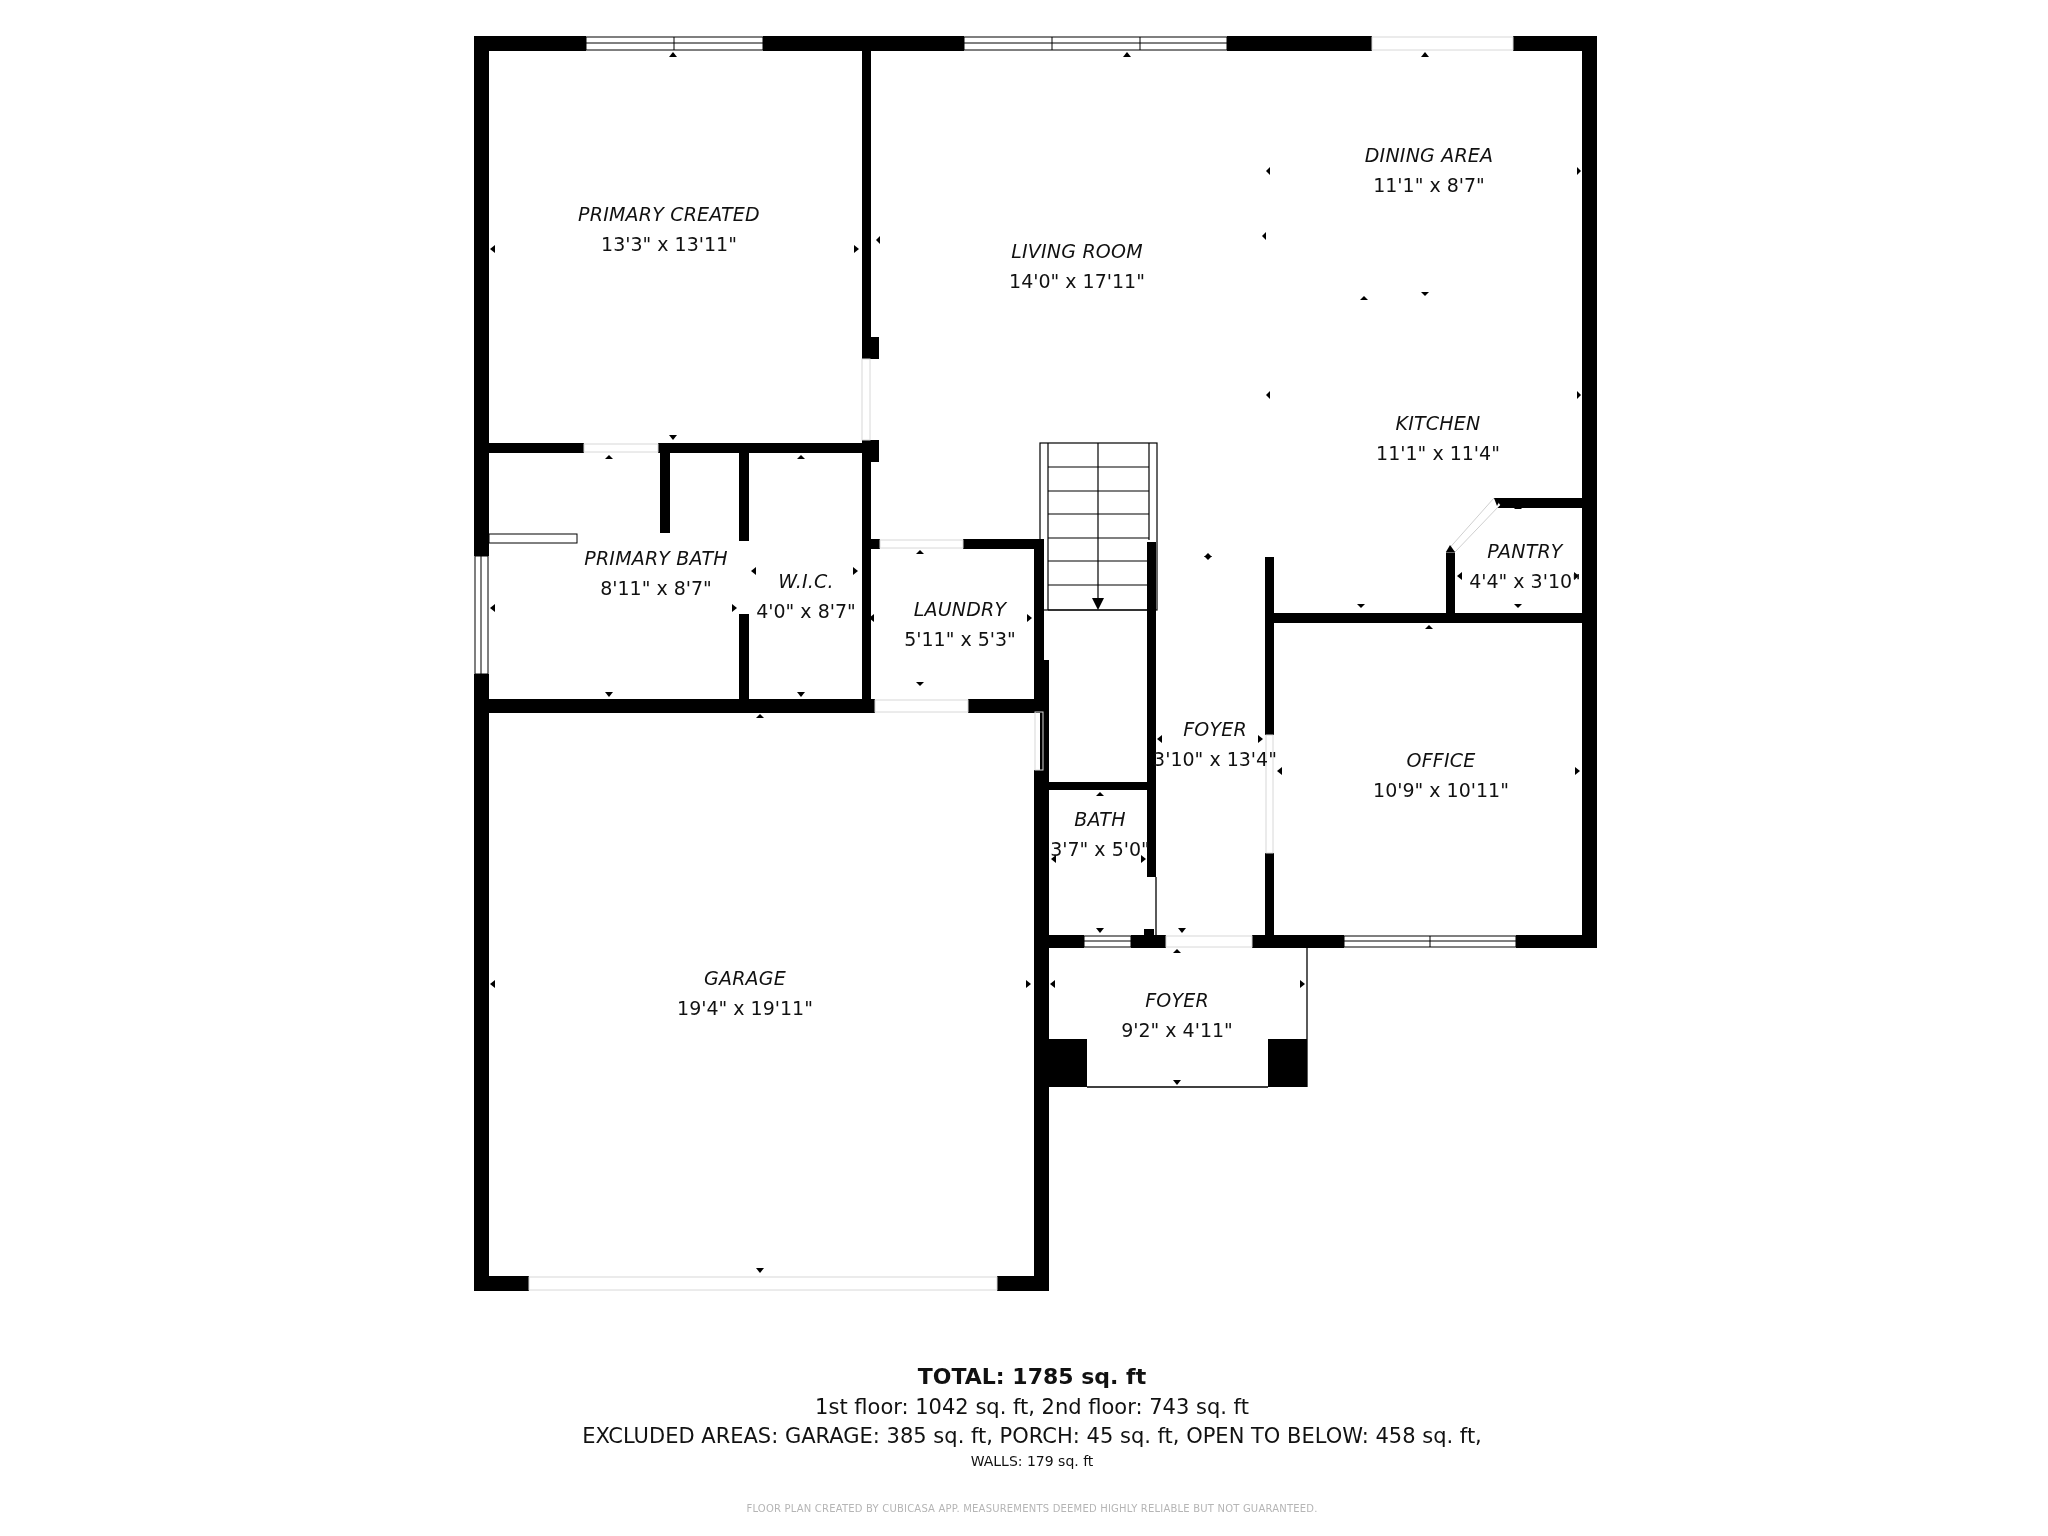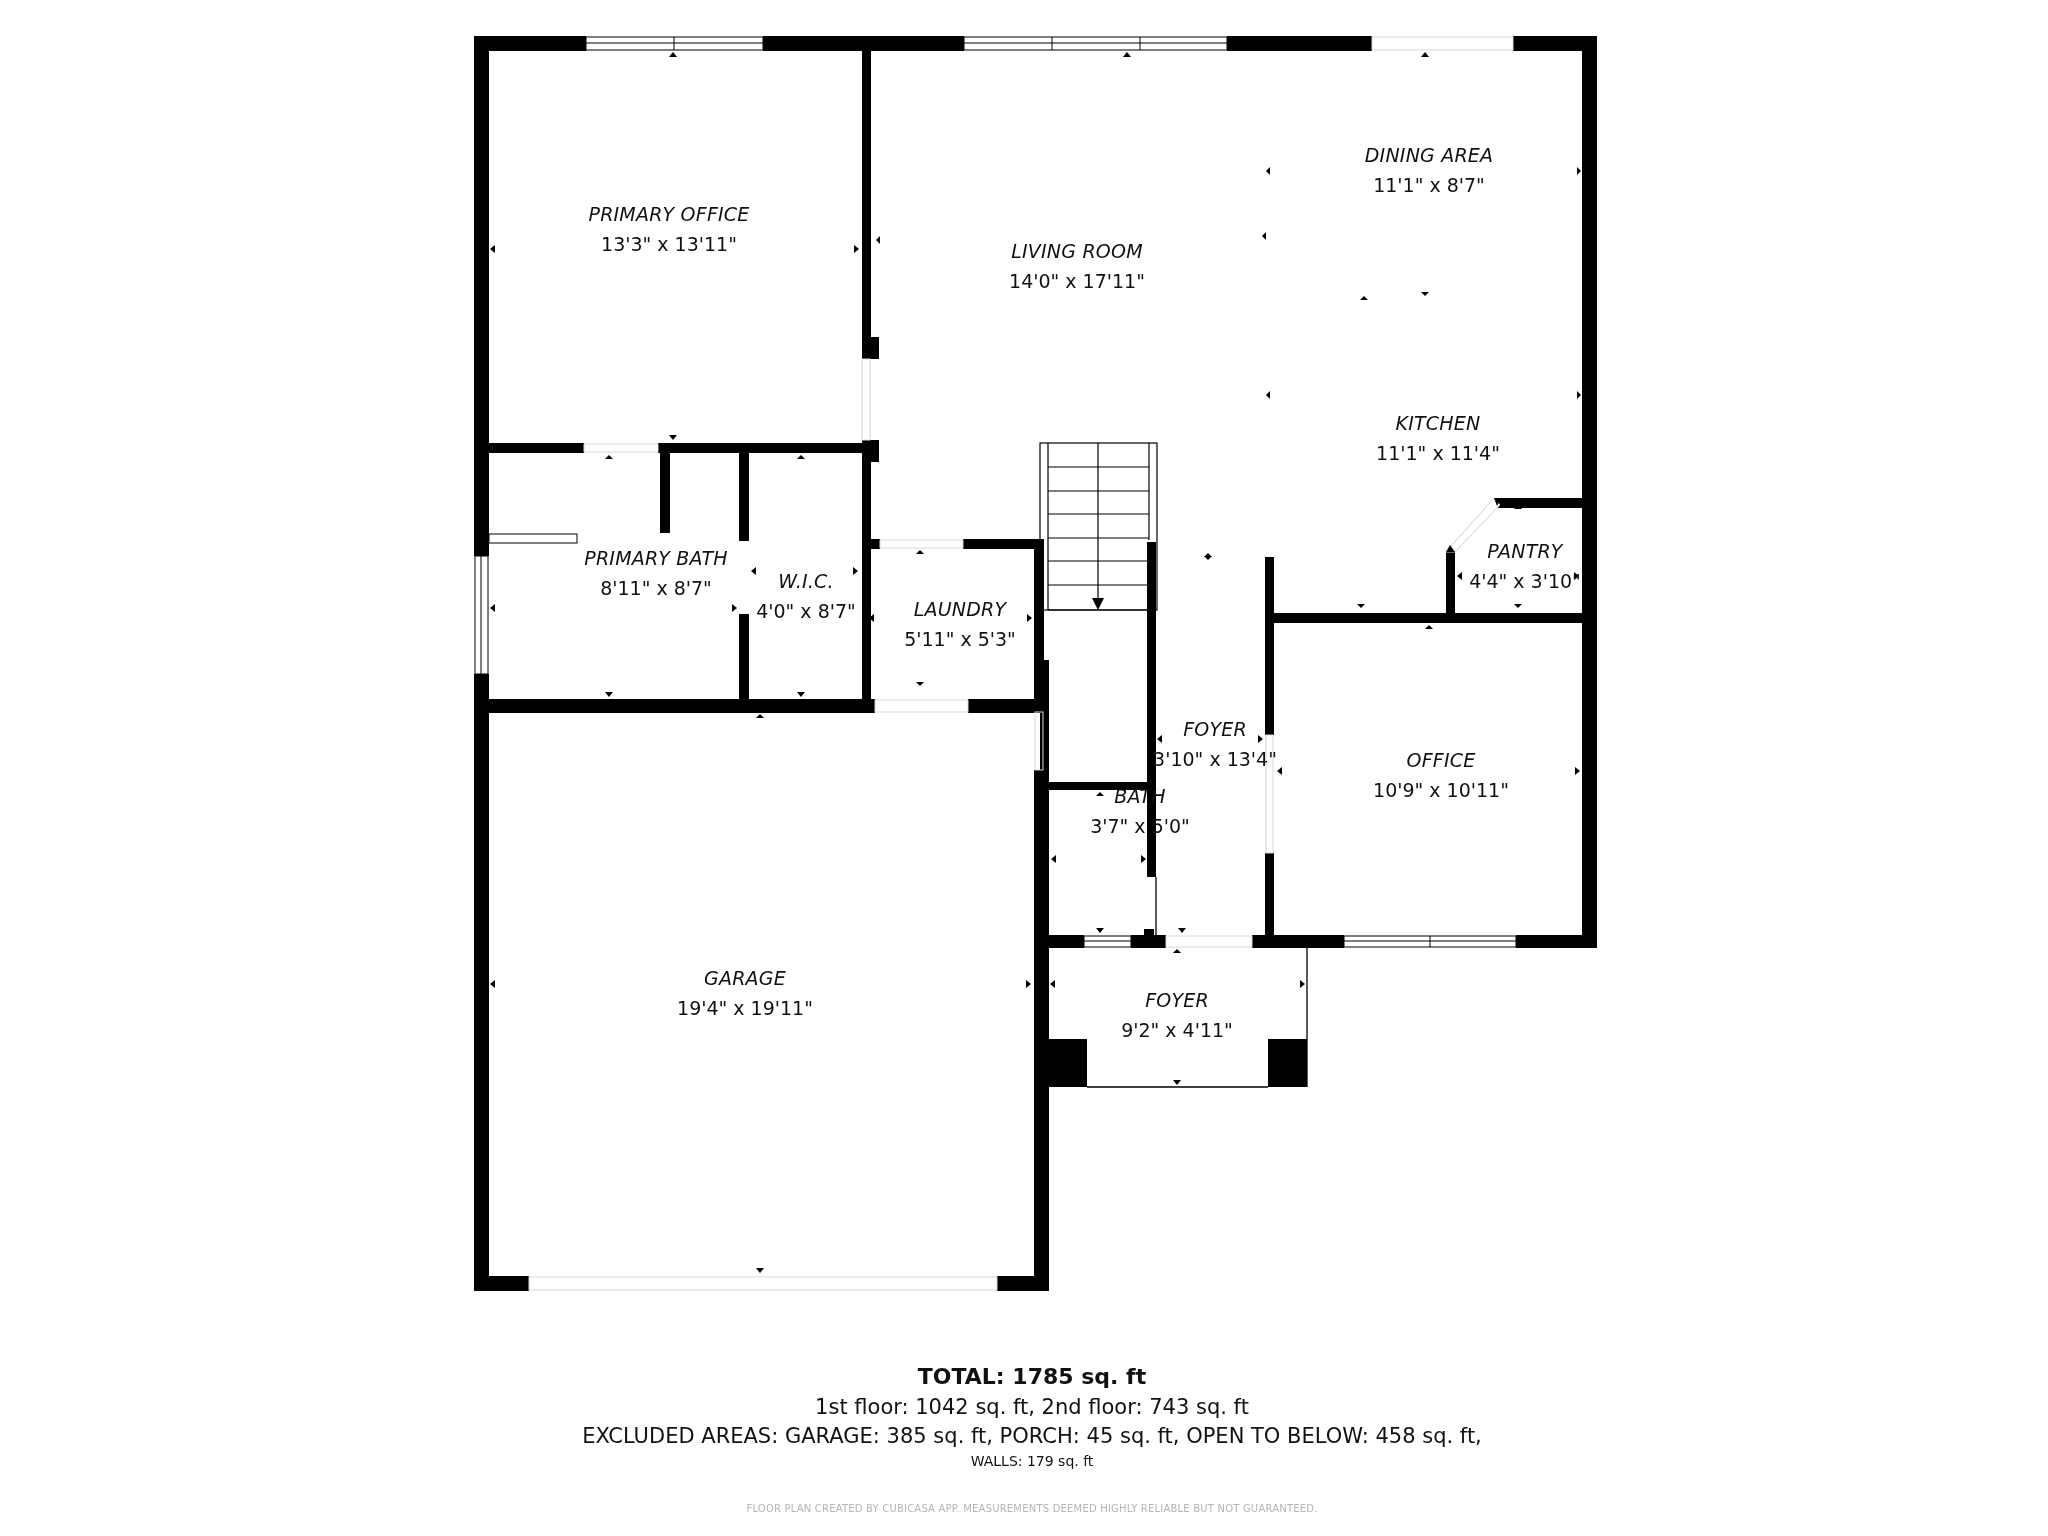--- a/index.html
+++ b/index.html
@@ -191,21 +191,21 @@
     <polygon points="1050,984 1055,980 1055,988"></polygon>
     <polygon points="1031,984 1026,980 1026,988"></polygon>
     <polygon points="1305,984 1300,980 1300,988"></polygon>
     <polygon points="490,984 495,980 495,988"></polygon>
     <polygon points="760,1273 764,1268 756,1268"></polygon>
   </g>
 </svg>
 
 <div>
   <div class="room-label" style="left:669px; top:199px;">
-    <span class="room-name">PRIMARY OFFICE</span>
+    <span class="room-name">PRIMARY CREATED</span>
     <span class="room-dim">13'3" x 13'11"</span>
   </div>
   <div class="room-label" style="left:1077px; top:236px;">
     <span class="room-name">LIVING ROOM</span>
     <span class="room-dim">14'0" x 17'11"</span>
   </div>
   <div class="room-label" style="left:1429px; top:140px;">
     <span class="room-name">DINING AREA</span>
     <span class="room-dim">11'1" x 8'7"</span>
   </div>
@@ -230,21 +230,21 @@
     <span class="room-dim">4'4" x 3'10"</span>
   </div>
   <div class="room-label" style="left:1215px; top:714px;">
     <span class="room-name">FOYER</span>
     <span class="room-dim">3'10" x 13'4"</span>
   </div>
   <div class="room-label" style="left:1441px; top:745px;">
     <span class="room-name">OFFICE</span>
     <span class="room-dim">10'9" x 10'11"</span>
   </div>
-  <div class="room-label" style="left:1100px; top:781px;margin-left:40px;">
+  <div class="room-label" style="left:1100px; top:804px;">
     <span class="room-name">BATH</span>
     <span class="room-dim">3'7" x 5'0"</span>
   </div>
   <div class="room-label" style="left:745px; top:963px;">
     <span class="room-name">GARAGE</span>
     <span class="room-dim">19'4" x 19'11"</span>
   </div>
   <div class="room-label" style="left:1177px; top:985px;">
     <span class="room-name">FOYER</span>
     <span class="room-dim">9'2" x 4'11"</span>

